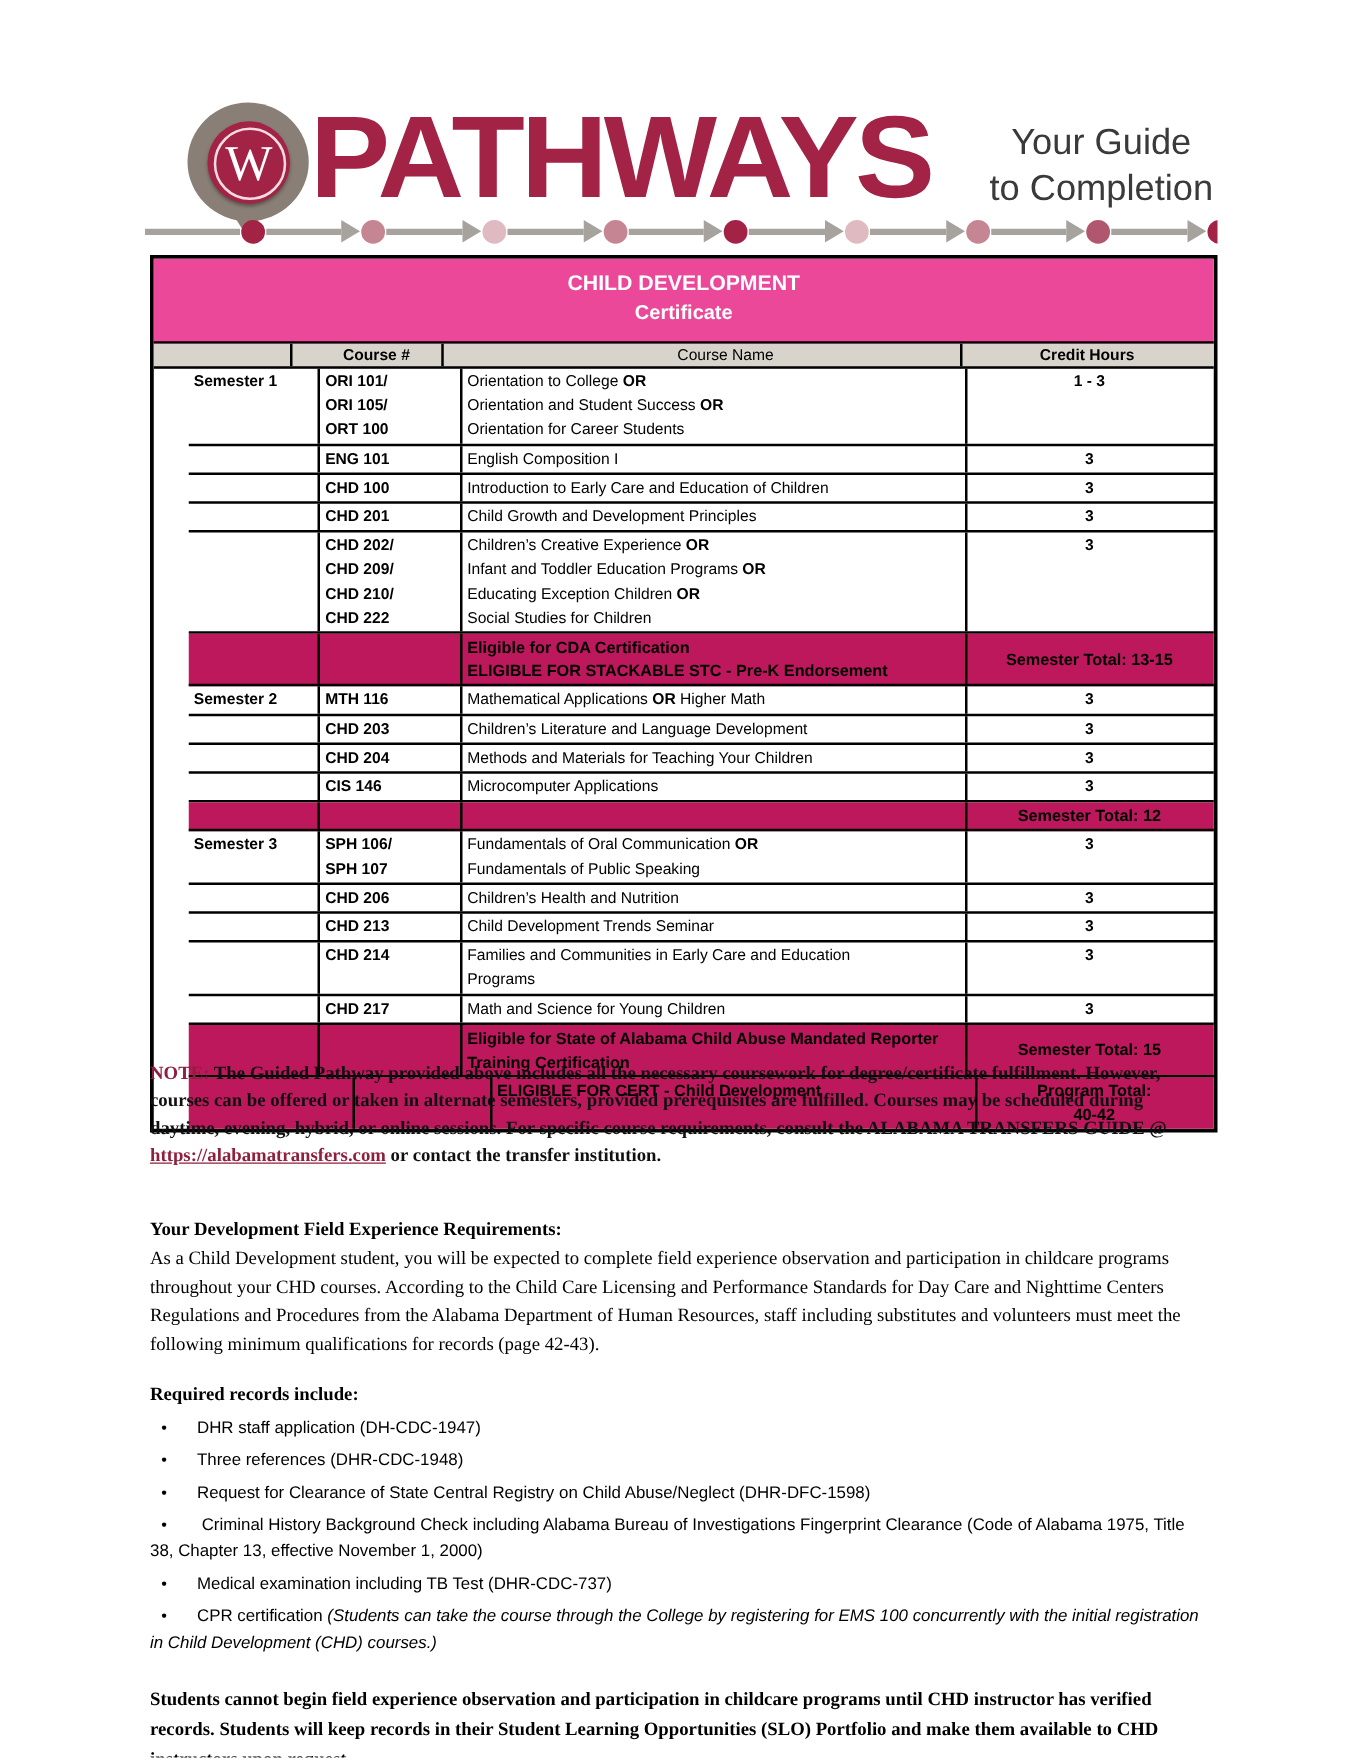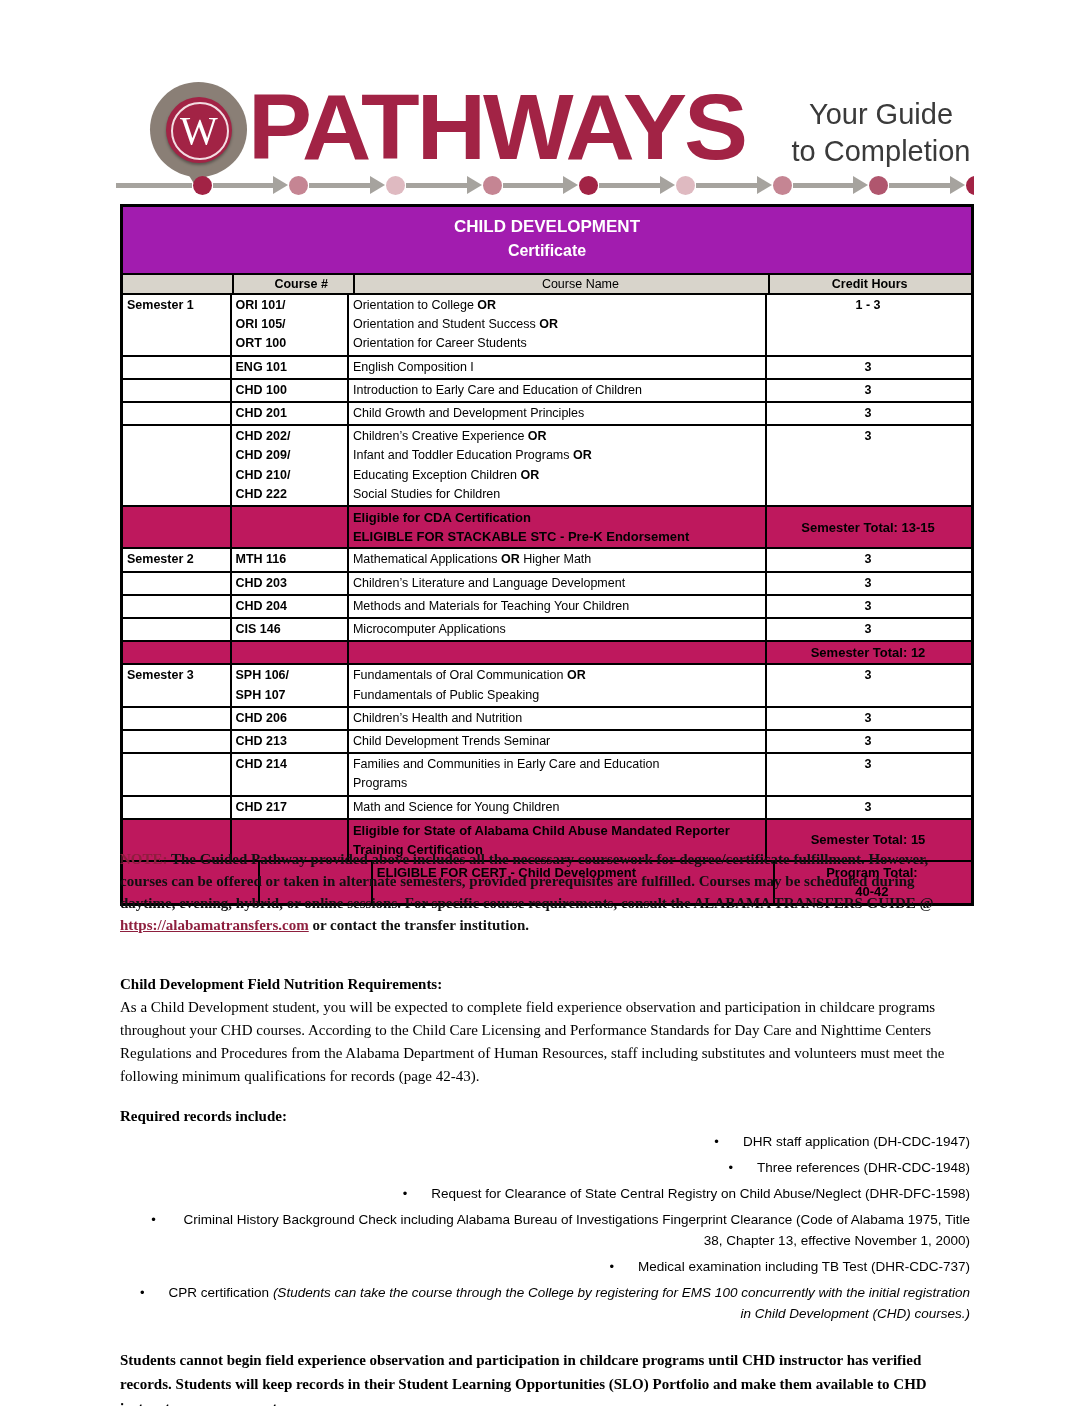--- a/index.html
+++ b/index.html
@@ -26,47 +26,47 @@
   
   .band{position:absolute;left:116px;top:174px;width:858px;height:22px;display:flex;align-items:center;overflow:hidden;}
   .bseg{flex:1;display:flex;align-items:center;min-width:20px;}
   .bbar{flex:1;height:5px;background:#a6a39e;}
   .bhead{width:0;height:0;border-left:15px solid #a6a39e;border-top:9px solid transparent;border-bottom:9px solid transparent;}
   .bdot{width:19px;height:19px;border-radius:50%;flex:0 0 auto;margin:0 1px;}
   .bdot:last-child{margin-right:-11px;}
 
   
   .ctable{position:absolute;left:120px;top:204px;width:848px;border:3px solid #000;background:#fff;}
-  .ttitle{background:#a21caf;color:#fff;text-align:center;border-bottom:2px solid #000;padding:8px 0 10px 0;}
+  .ttitle{background:#ec4899;color:#fff;text-align:center;border-bottom:2px solid #000;padding:8px 0 10px 0;}
   .ttitle .l1{font-size:17px;font-weight:700;line-height:24px;}
   .ttitle .l2{font-size:16px;font-weight:700;line-height:24px;}
   .thead{display:flex;background:#d8d4cb;border-bottom:2px solid #000;font-weight:700;font-size:13px;}
   .thead .tcell{padding-top:2px;padding-bottom:2px;padding-left:40px;}
-  .trow{display:flex;border-bottom:2px solid #000;}
+  .trow{display:flex;border-bottom:2px solid #000;margin-left:28px;}
   .trow:last-child{border-bottom:none;padding-left:32px;}
   .tcell{box-sizing:border-box;padding:1px 2px 1px 4px;font-size:12.5px;}
   .tcell div{line-height:19.2px;}
   .tcell:nth-child(1){width:121px;border-right:2px solid #000;font-weight:700;}
   .tcell:nth-child(2){width:131px;border-right:2px solid #000;font-weight:700;}
   .tcell:nth-child(3){width:469px;border-right:2px solid #000;font-weight:400;}
   .tcell:nth-child(4){width:229px;text-align:center;font-weight:700;padding-left:0;
                       display:flex;flex-direction:column;justify-content:flex-start;}
   .shaded{background:#be185d;}
   .summary .tcell:nth-child(3){font-weight:700;font-size:13px;}
   .summary .tcell:nth-child(4){justify-content:center;font-size:13px;}
 
   
   .content{position:absolute;left:120px;top:848px;width:850px;}
   .note{font-family:Liberation Serif, serif;font-weight:700;font-size:15px;line-height:22px;color:#101010;}
   .note .note-label{color:#8e1f3e;}
   .note .link{color:#8e1f3e;text-decoration:underline;cursor:pointer;}
   .sec-heading{font-family:"Liberation Serif",serif;font-weight:700;font-size:15px;line-height:20px;margin-top:38px;}
   .body-para{font-family:"Liberation Serif",serif;font-weight:400;font-size:15px;line-height:23px;margin-top:2px;}
   .rec-heading{font-family:"Liberation Serif",serif;font-weight:700;font-size:15px;margin-top:20px;}
-  .bullets{margin-top:6px;font-size:13.5px;line-height:21px;text-align:right;}
+  .bullets{margin-top:6px;font-size:13.5px;line-height:21px;}
   .bullet{margin:5px 0;}
   .bdotchar{display:inline-block;margin-left:9px;margin-right:24px;font-size:13px;}
   .bullet i{font-style:italic;}
   .closing{font-family:"Liberation Serif",serif;font-weight:700;font-size:15px;line-height:24px;
            margin-top:24px;max-height:58px;overflow:hidden;}
 </style>
 </head>
 <body>
 
 <div class="page">
@@ -403,21 +403,21 @@
           </div>
         </div>
       </div>
   </div>
 
   <div class="content">
     <div class="note">
       <span class="note-label">NOTE:</span><span> The Guided Pathway provided above includes all the necessary coursework for degree/certificate fulfillment. However, courses can be offered or taken in alternate semesters, provided prerequisites are fulfilled. Courses may be scheduled during daytime, evening, hybrid, or online sessions. For specific course requirements, consult the ALABAMA TRANSFERS GUIDE @ </span><span class="link">https://alabamatransfers.com</span><span> or contact the transfer institution.</span>
     </div>
 
-    <div class="sec-heading">Child Development Field Nutrition Requirements:</div>
+    <div class="sec-heading">Your Development Field Experience Requirements:</div>
     <div class="body-para">As a Child Development student, you will be expected to complete field experience observation and participation in childcare programs throughout your CHD courses. According to the Child Care Licensing and Performance Standards for Day Care and Nighttime Centers Regulations and Procedures from the Alabama Department of Human Resources, staff including substitutes and volunteers must meet the following minimum qualifications for records (page 42-43).</div>
 
     <div class="rec-heading">Required records include:</div>
     <div class="bullets">
         <div class="bullet"><span class="bdotchar">•</span><span>DHR staff application (DH-CDC-1947)</span></div>
         <div class="bullet"><span class="bdotchar">•</span><span>Three references (DHR-CDC-1948)</span></div>
         <div class="bullet"><span class="bdotchar">•</span><span>Request for Clearance of State Central Registry on Child Abuse/Neglect (DHR-DFC-1598)</span></div>
         <div class="bullet"><span class="bdotchar">•</span><span> Criminal History Background Check including Alabama Bureau of Investigations Fingerprint Clearance (Code of Alabama 1975, Title 38, Chapter 13, effective November 1, 2000)</span></div>
         <div class="bullet"><span class="bdotchar">•</span><span>Medical examination including TB Test (DHR-CDC-737)</span></div>
         <div class="bullet"><span class="bdotchar">•</span><span>CPR certification <i>(Students can take the course through the College by registering for EMS 100 concurrently with the initial registration in Child Development (CHD) courses.)</i></span></div>

